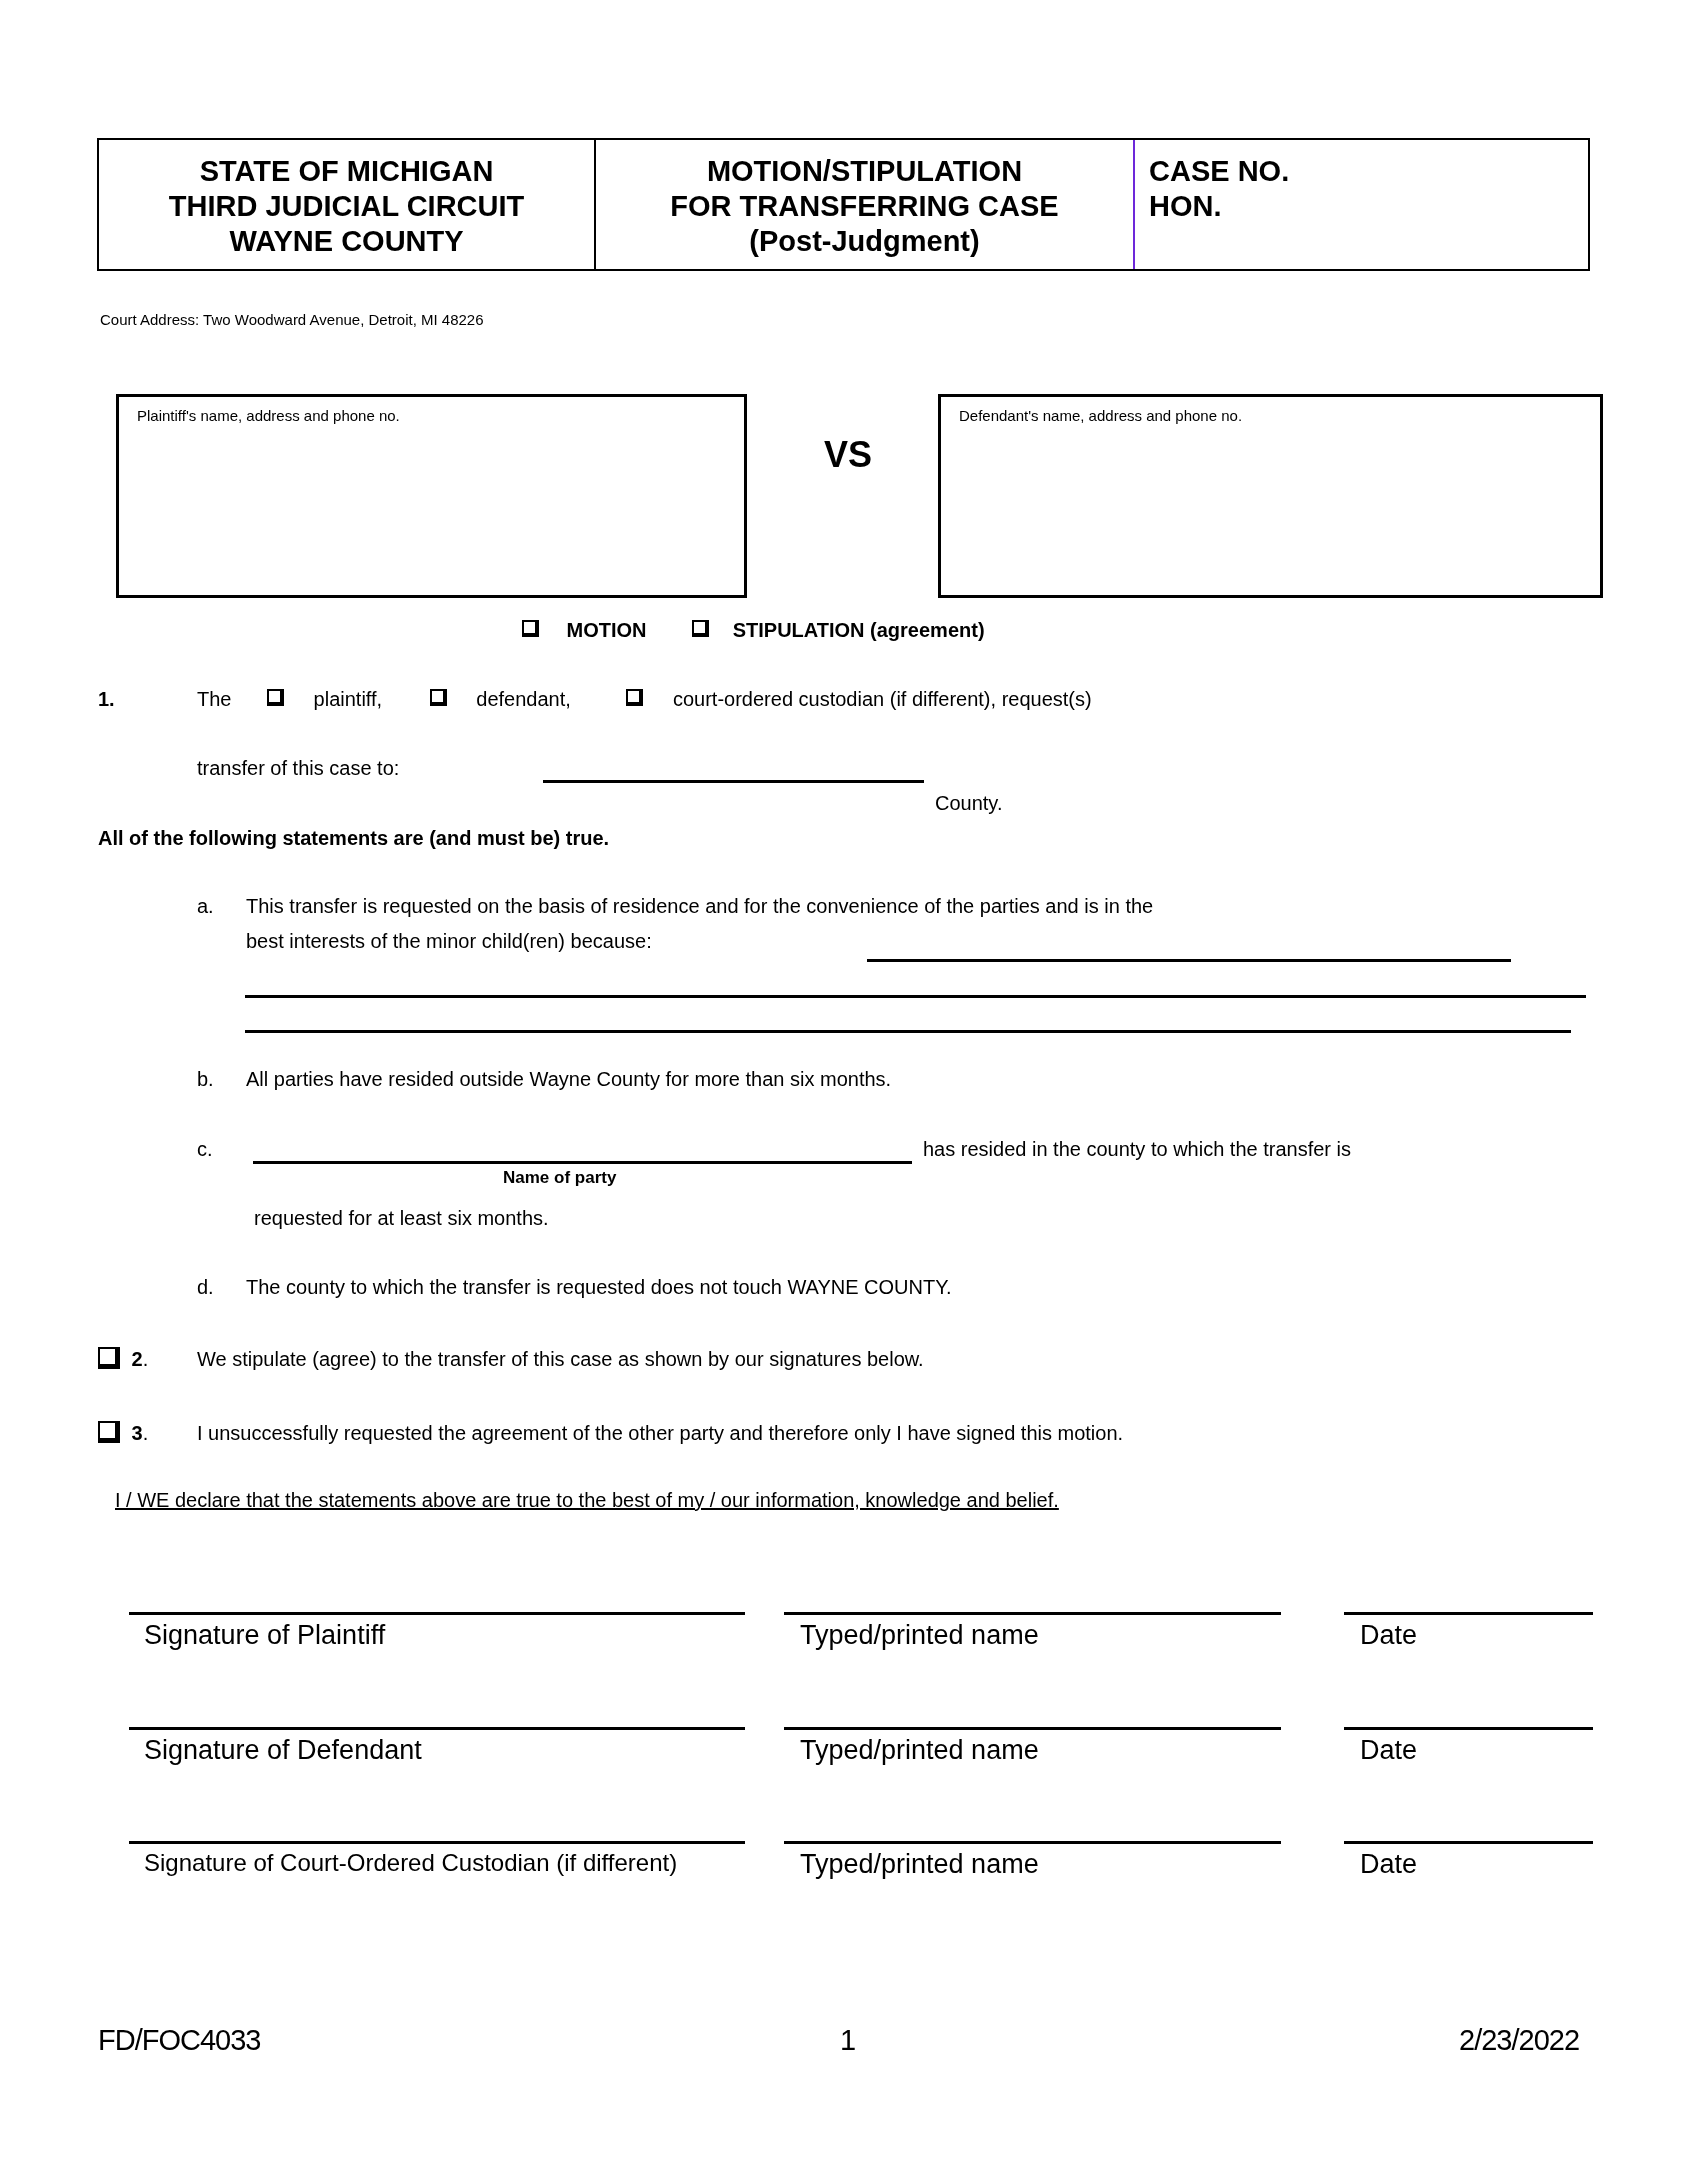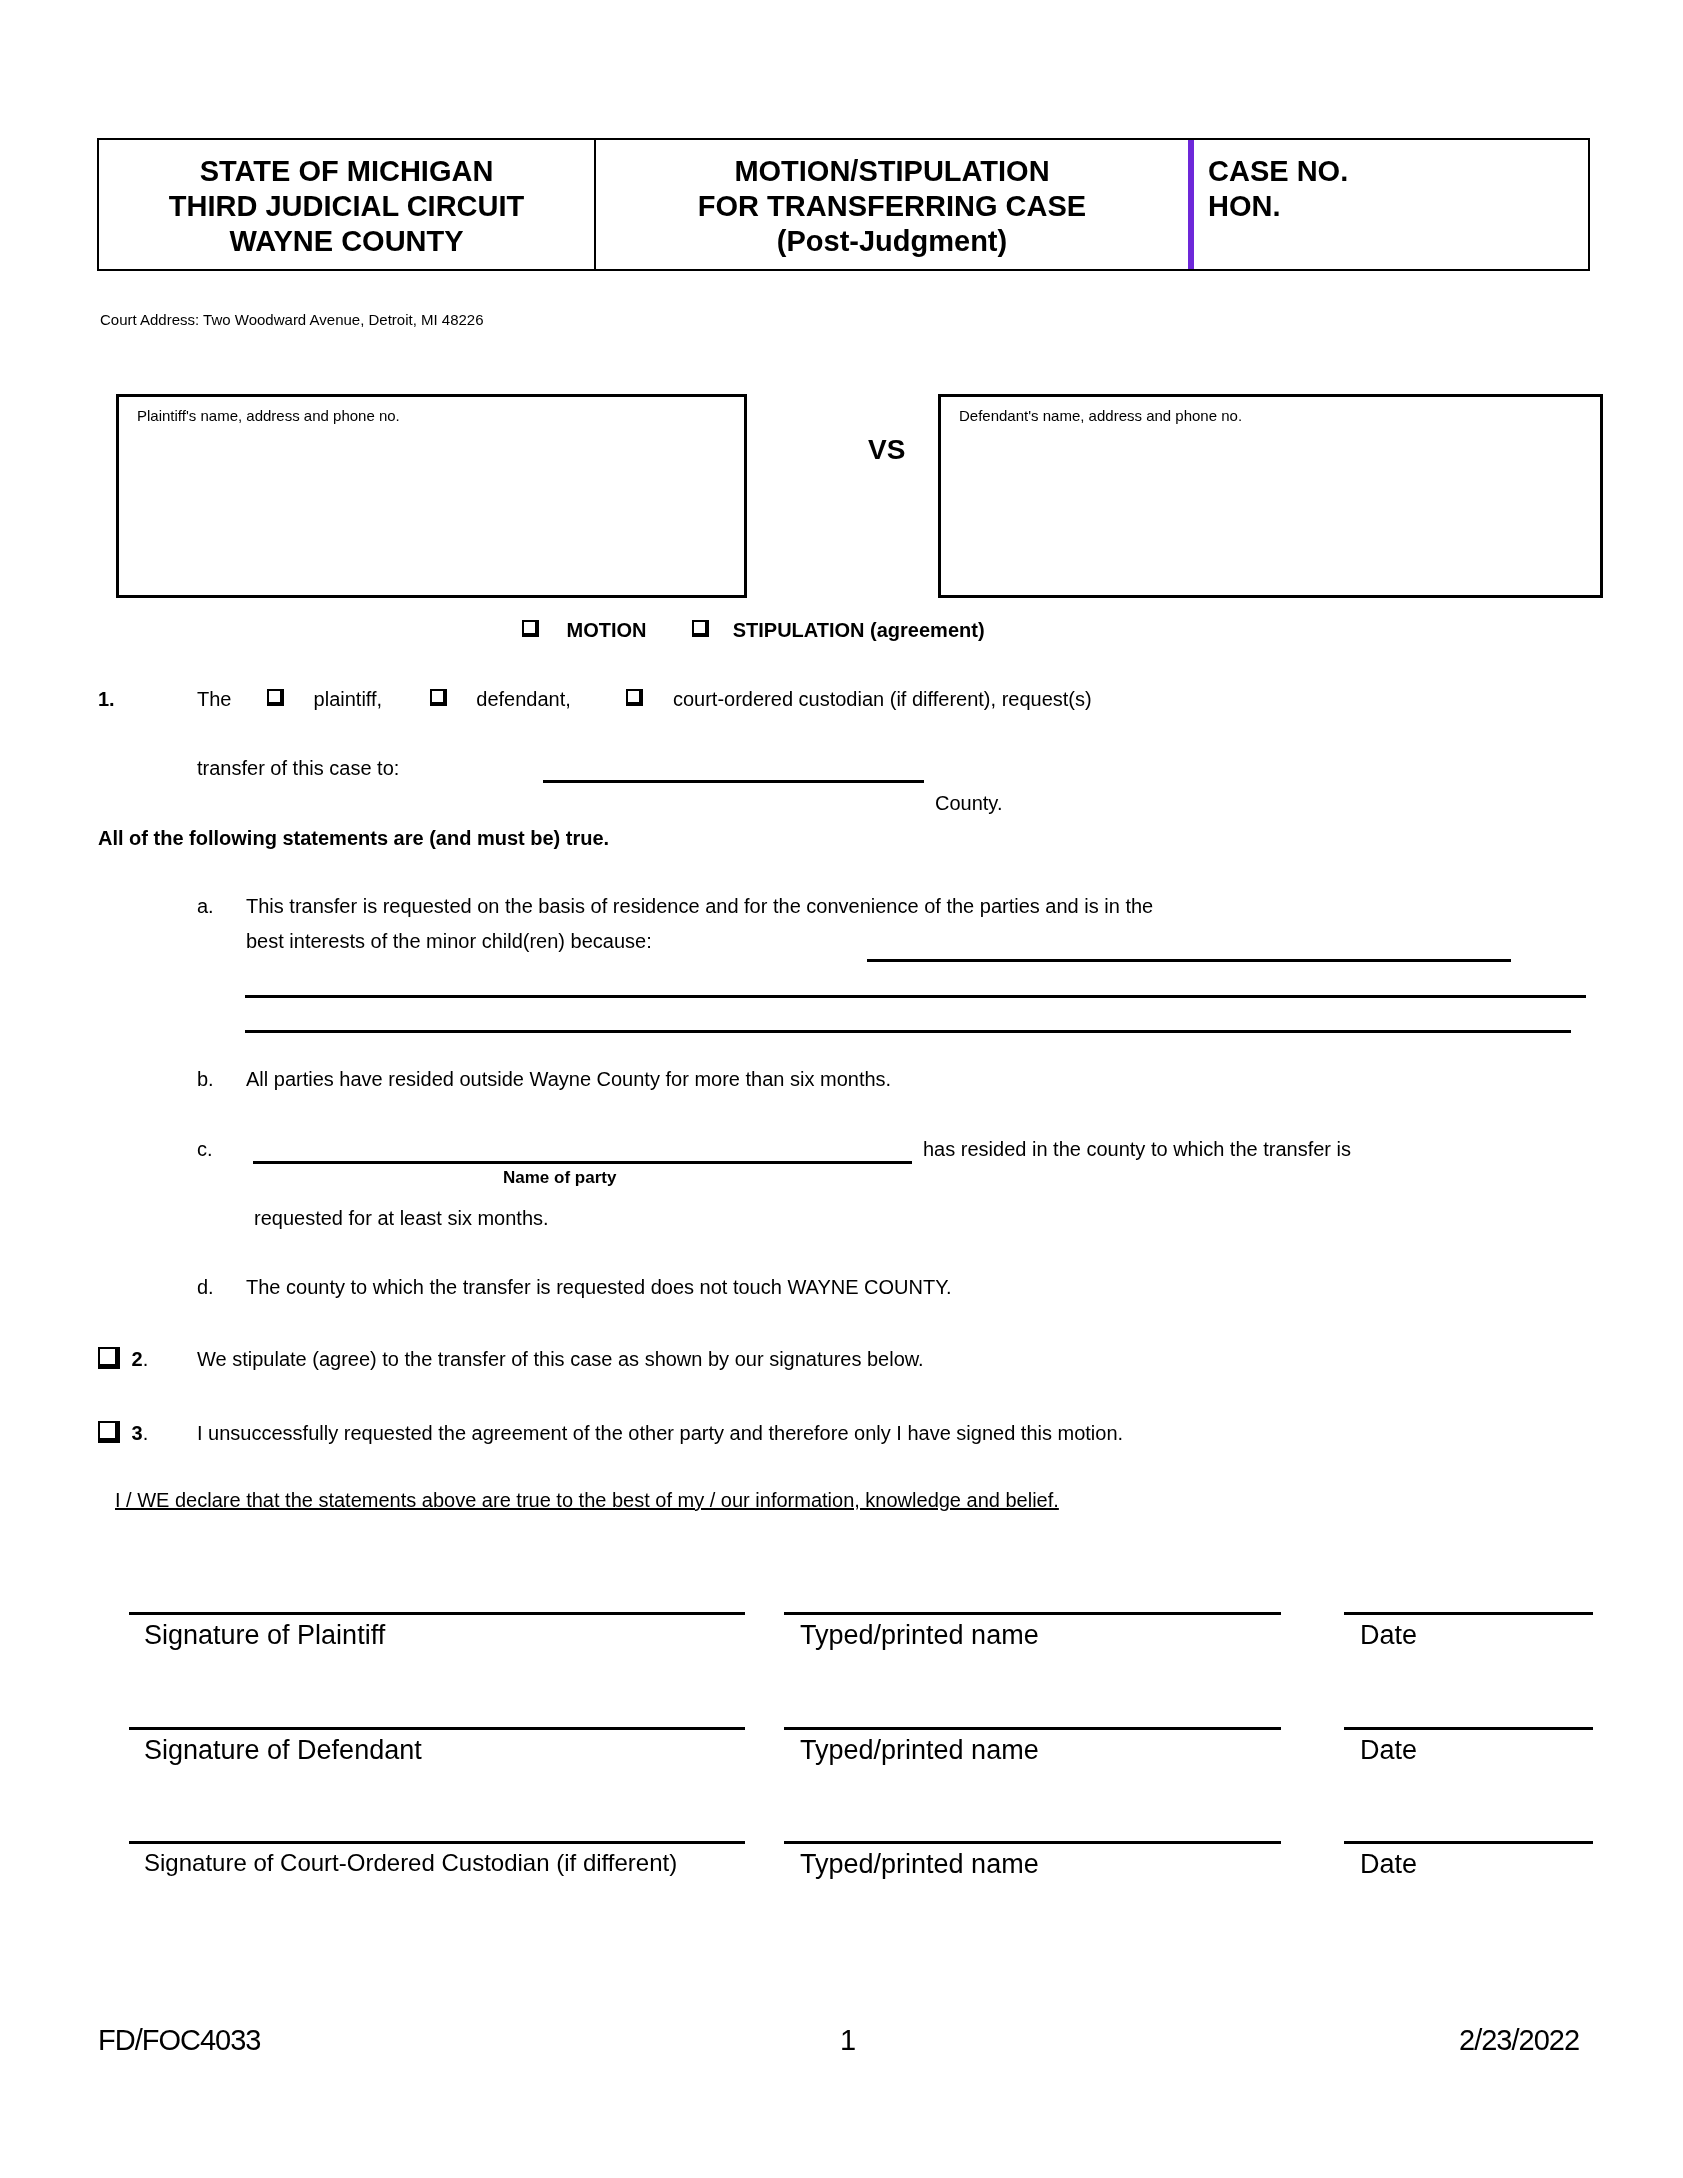--- a/index.html
+++ b/index.html
@@ -3,21 +3,21 @@
 <meta charset="utf-8">
 <style>
   html, body { margin:0; padding:0; background:#ffffff; }
   body { width:1683px; height:2178px; position:relative; overflow:hidden;
          font-family:"Liberation Sans", sans-serif; color:#000; }
   .abs { position:absolute; }
   .hdr { position:absolute; left:97px; top:138px; width:1489px; height:129px;
          border:2px solid #000; display:flex; }
   .hdr-cell { height:100%; box-sizing:border-box; }
   .hdr-c1 { width:497px; border-right:2px solid #000; text-align:center; padding-top:14px; }
-  .hdr-c2 { width:598px; border-right:6px solid #6d28d9; text-align:center; padding-top:14px; }
+  .hdr-c2 { width:539px; border-right:2px solid #6d28d9; text-align:center; padding-top:14px; }
   .hdr-c3 { flex:1; padding:14px 0 0 14px; }
   .hdr-line { font-size:29px; font-weight:bold; line-height:35px; white-space:nowrap; }
   .small { font-size:15px; }
   .party { position:absolute; top:394px; height:198px; border:3px solid #000; box-sizing:content-box; }
   .party-label { position:absolute; left:18px; top:10px; font-size:15px; }
   .t26 { font-size:20px; line-height:34px; white-space:nowrap; }
   .b { font-weight:bold; }
   .cb { display:inline-block; width:17px; height:17px; border:2px solid #000;
         border-right-width:4px; border-bottom-width:4px; box-sizing:border-box;
         vertical-align:middle; position:relative; top:-3px; }
@@ -44,21 +44,21 @@
     <div class="hdr-line" style="text-align:left">CASE NO.</div>
     <div class="hdr-line" style="text-align:left">HON.</div>
   </div>
 </div>
 
 <div class="abs small" style="left:100px; top:311px;">Court Address:  Two Woodward Avenue, Detroit, MI 48226</div>
 
 <div class="party" style="left:116px; width:625px;">
   <div class="party-label">Plaintiff's name, address and phone no.</div>
 </div>
-<div class="abs b" style="left:868px; top:434px; font-size:28px;">VS</div>
+<div class="abs b" style="left:824px; top:434px; font-size:36px;">VS</div>
 <div class="party" style="left:938px; width:659px;">
   <div class="party-label">Defendant's name, address and phone no.</div>
 </div>
 
 <div class="abs t26 b" style="left:522px; top:613px;">
   <span class="cb"></span>
   <span style="margin-left:22px;">MOTION</span>
   <span class="cb" style="margin-left:40px;"></span>
   <span style="margin-left:18px;">STIPULATION (agreement)</span>
 </div>

